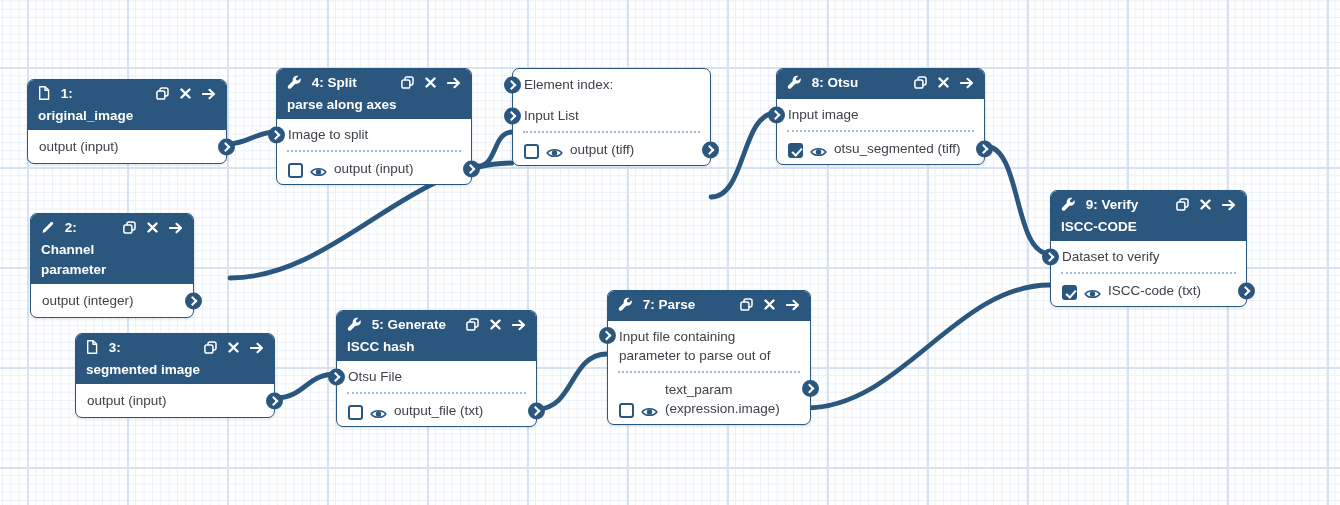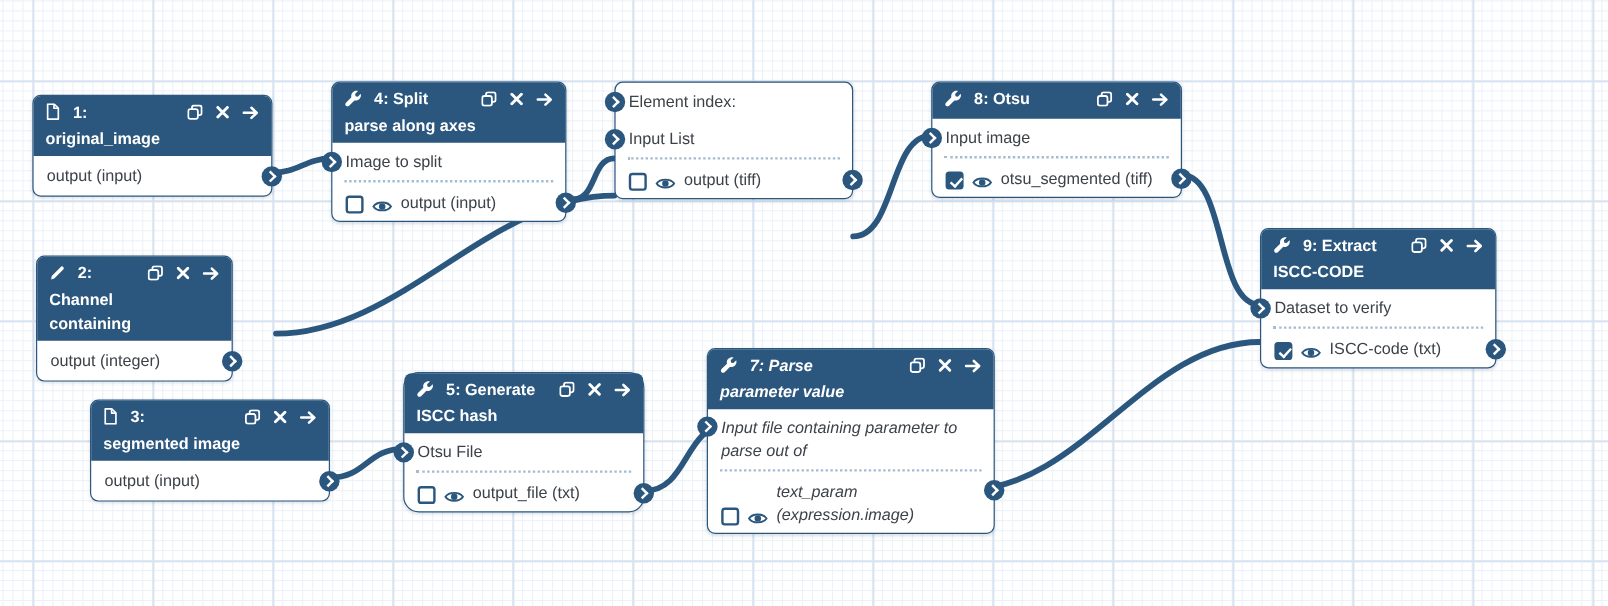--- a/index.html
+++ b/index.html
@@ -70,23 +70,23 @@
     border:solid #fff;border-width:0 2px 2px 0;transform:rotate(42deg);
   }
   .eye{flex:none;display:inline-flex;cursor:pointer;}
   .lbl{min-width:0;}
 
   
   #n1{left:27px;top:79px;width:200px;}
   #n2{left:30px;top:213px;width:164px;}
   #n3{left:75px;top:333px;width:200px;}
   #n4{left:276px;top:68px;width:196px;}
-  #n5{left:336px;top:310px;width:201px;border-radius:13px;}
+  #n5{left:336px;top:310px;width:201px;}
   #n6{left:512px;top:68px;width:199px;}
-  #n7{left:589px;top:290px;width:240px;font-style:italic;}
+  #n7{left:607px;top:290px;width:204px;}
   #n8{left:776px;top:68px;width:209px;}
   #n9{left:1050px;top:190px;width:197px;}
 </style>
 </head>
 <body>
 
 <div class="canvas">
 
   <svg class="edges" width="1340" height="505" viewBox="0 0 1340 505">
     <path d="M227,144 C248,144 255,132 276,132"></path>
@@ -149,21 +149,21 @@
         <span class="act">
             <svg width="14" height="12" viewBox="0 0 14 12">
               <path d="M1 6h10.5M7.5 1.8L12 6l-4.5 4.2" fill="none" stroke="#fff" stroke-width="2.1" stroke-linecap="round" stroke-linejoin="round"></path>
             </svg>
           </span>
       </span>
       <span class="ticon"><svg width="13" height="13" viewBox="0 0 13 13">
             <path fill="#fff" d="M1.6 11.9l.5-3L9.6 1.4c.6-.6 1.5-.6 2.1 0 .6.6.6 1.5 0 2.1L4.2 11l-2.6.9z"></path>
           </svg></span>
       <span class="t">2: Channel</span>
-      <div class="t2">containing</div>
+      <div class="t2">parameter</div>
     </div>
     <div class="row simple">
       <span class="lbl">output (integer)</span>
       <span class="port out"></span>
     </div>
   </div>
 
   <div class="node" id="n3">
     <div class="hdr">
       <span class="acts">
@@ -325,21 +325,20 @@
         <span class="act">
             <svg width="14" height="12" viewBox="0 0 14 12">
               <path d="M1 6h10.5M7.5 1.8L12 6l-4.5 4.2" fill="none" stroke="#fff" stroke-width="2.1" stroke-linecap="round" stroke-linejoin="round"></path>
             </svg>
           </span>
       </span>
       <span class="ticon"><svg width="14" height="14" viewBox="0 0 14 14">
             <path fill="#fff" d="M13.6 3.2c.5 1.5.1 3.2-1.1 4.4-1.1 1.1-2.7 1.5-4.1 1.1l-4.5 4.5c-.7.7-1.9.7-2.6 0-.7-.7-.7-1.9 0-2.6L5.8 6.1c-.4-1.4 0-3 1.1-4.1C8.1.8 9.8.4 11.3.9L8.9 3.3l.4 1.9 1.9.4 2.4-2.4z"></path>
           </svg></span>
       <span class="t">7: Parse</span>
-      <div class="t2">parameter value</div>
     </div>
     <div class="row top-align">
       <span class="port in"></span>
       <span class="lbl">Input file containing parameter to parse out of</span>
     </div>
     <div class="divider"></div>
     <div class="row top-align">
       <span class="checkbox"></span>
       <span class="eye">
           <svg width="17" height="12" viewBox="0 0 17 12">
@@ -411,21 +410,21 @@
           </span>
         <span class="act">
             <svg width="14" height="12" viewBox="0 0 14 12">
               <path d="M1 6h10.5M7.5 1.8L12 6l-4.5 4.2" fill="none" stroke="#fff" stroke-width="2.1" stroke-linecap="round" stroke-linejoin="round"></path>
             </svg>
           </span>
       </span>
       <span class="ticon"><svg width="14" height="14" viewBox="0 0 14 14">
             <path fill="#fff" d="M13.6 3.2c.5 1.5.1 3.2-1.1 4.4-1.1 1.1-2.7 1.5-4.1 1.1l-4.5 4.5c-.7.7-1.9.7-2.6 0-.7-.7-.7-1.9 0-2.6L5.8 6.1c-.4-1.4 0-3 1.1-4.1C8.1.8 9.8.4 11.3.9L8.9 3.3l.4 1.9 1.9.4 2.4-2.4z"></path>
           </svg></span>
-      <span class="t">9: Extract</span>
+      <span class="t">9: Verify</span>
       <div class="t2">ISCC-CODE</div>
     </div>
     <div class="row">
       <span class="port in"></span>
       <span class="lbl">Dataset to verify</span>
     </div>
     <div class="divider"></div>
     <div class="row">
       <span class="checkbox checked"></span>
       <span class="eye">

